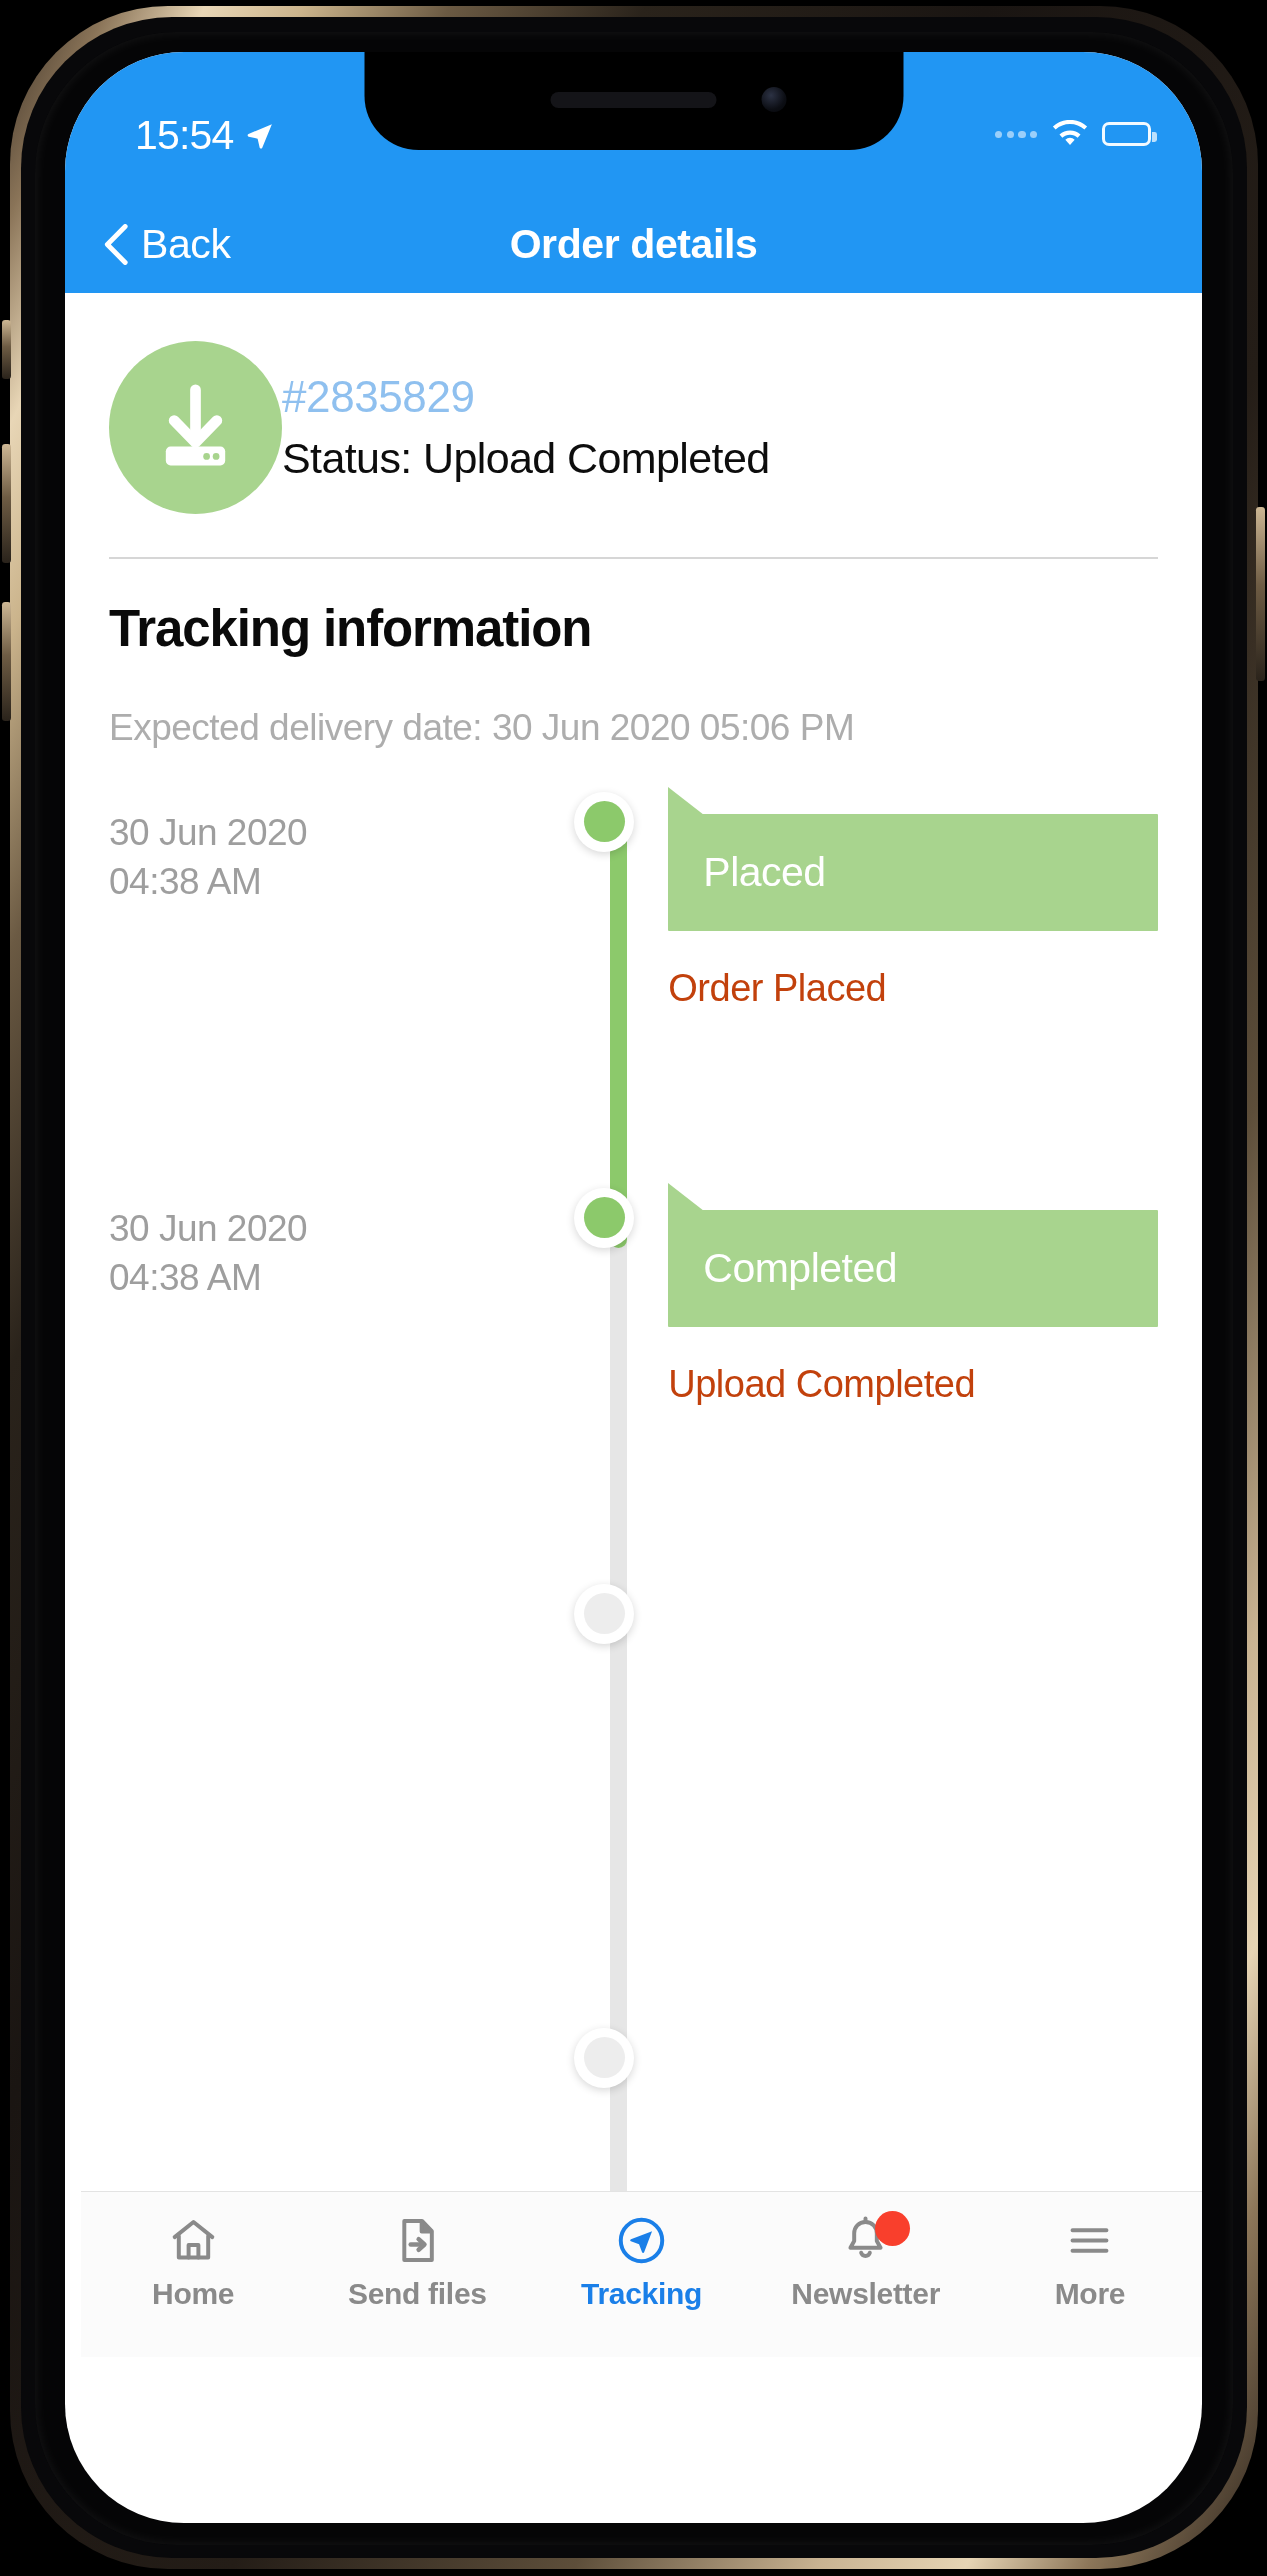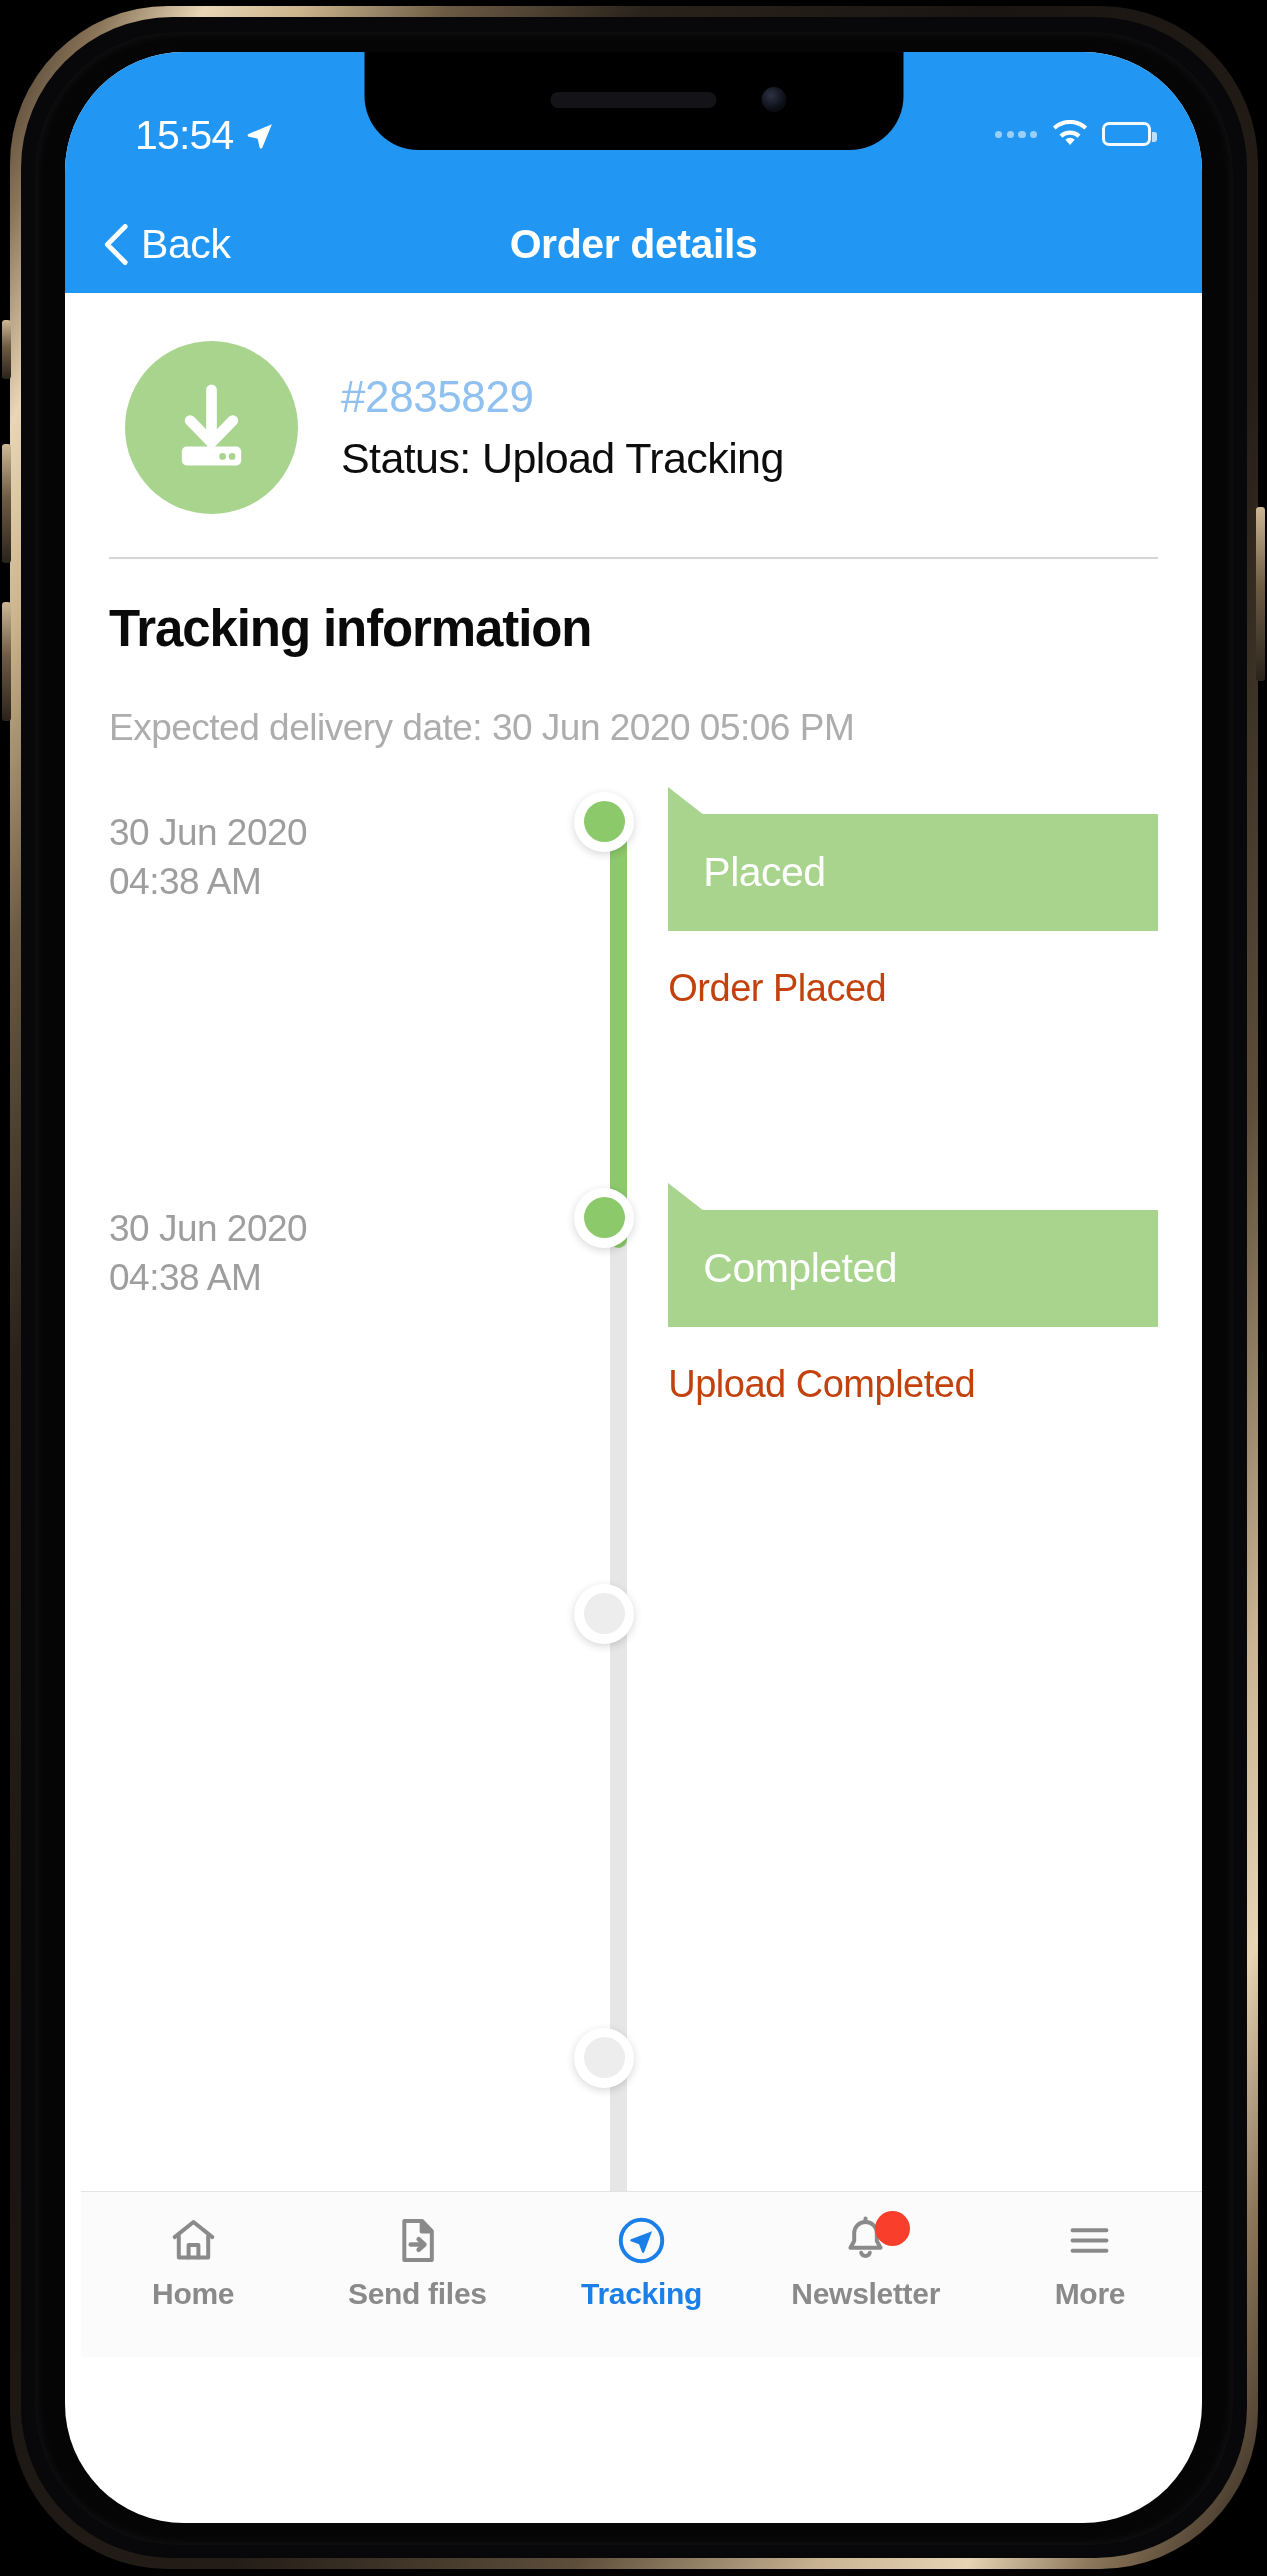--- a/index.html
+++ b/index.html
@@ -184,22 +184,20 @@
     height: 2064px;
     overflow: hidden;
     position: relative;
   }
 
   
   #order-summary {
     display: flex;
     align-items: center;
     padding: 48px 44px 43px 44px;
-    gap: 43px;
-    margin-left: 16px;
   }
   #order-status-icon {
     flex: 0 0 auto;
     width: 173px; height: 173px;
     border-radius: 50%;
     background: #a8d48e;
     display:flex; align-items:center; justify-content:center;
   }
   .dl-icon { width: 95px; height: 95px; display:block; }
   .order-meta { display:flex; flex-direction:column; gap: 12.7px; }
@@ -439,21 +437,21 @@
           <svg class="dl-icon" viewBox="0 0 48 48" aria-hidden="true">
             <path d="M24 5 L24 27" stroke="#ffffff" stroke-width="5.4" stroke-linecap="round"></path>
             <path d="M13.2 20.5 L24 31.6 L34.8 20.5" fill="none" stroke="#ffffff" stroke-width="5.4" stroke-linecap="round" stroke-linejoin="round"></path>
             <rect x="9" y="33.6" width="30" height="9.6" rx="2.4" fill="#ffffff"></rect>
             <circle cx="29.6" cy="38.6" r="1.7" fill="#a8d48e"></circle>
             <circle cx="34.4" cy="38.6" r="1.7" fill="#a8d48e"></circle>
           </svg>
         </div>
         <div class="order-meta">
           <div id="order-number">#2835829</div>
-          <div id="order-status-text">Status: Upload Tracking</div>
+          <div id="order-status-text">Status: Upload Completed</div>
         </div>
       </div>
 
       <div class="divider"></div>
 
       <div id="tracking-section">
         <div id="tracking-title">Tracking information</div>
         <div id="expected-delivery">Expected delivery date: 30 Jun 2020  05:06 PM</div>
 
         <div id="timeline">

